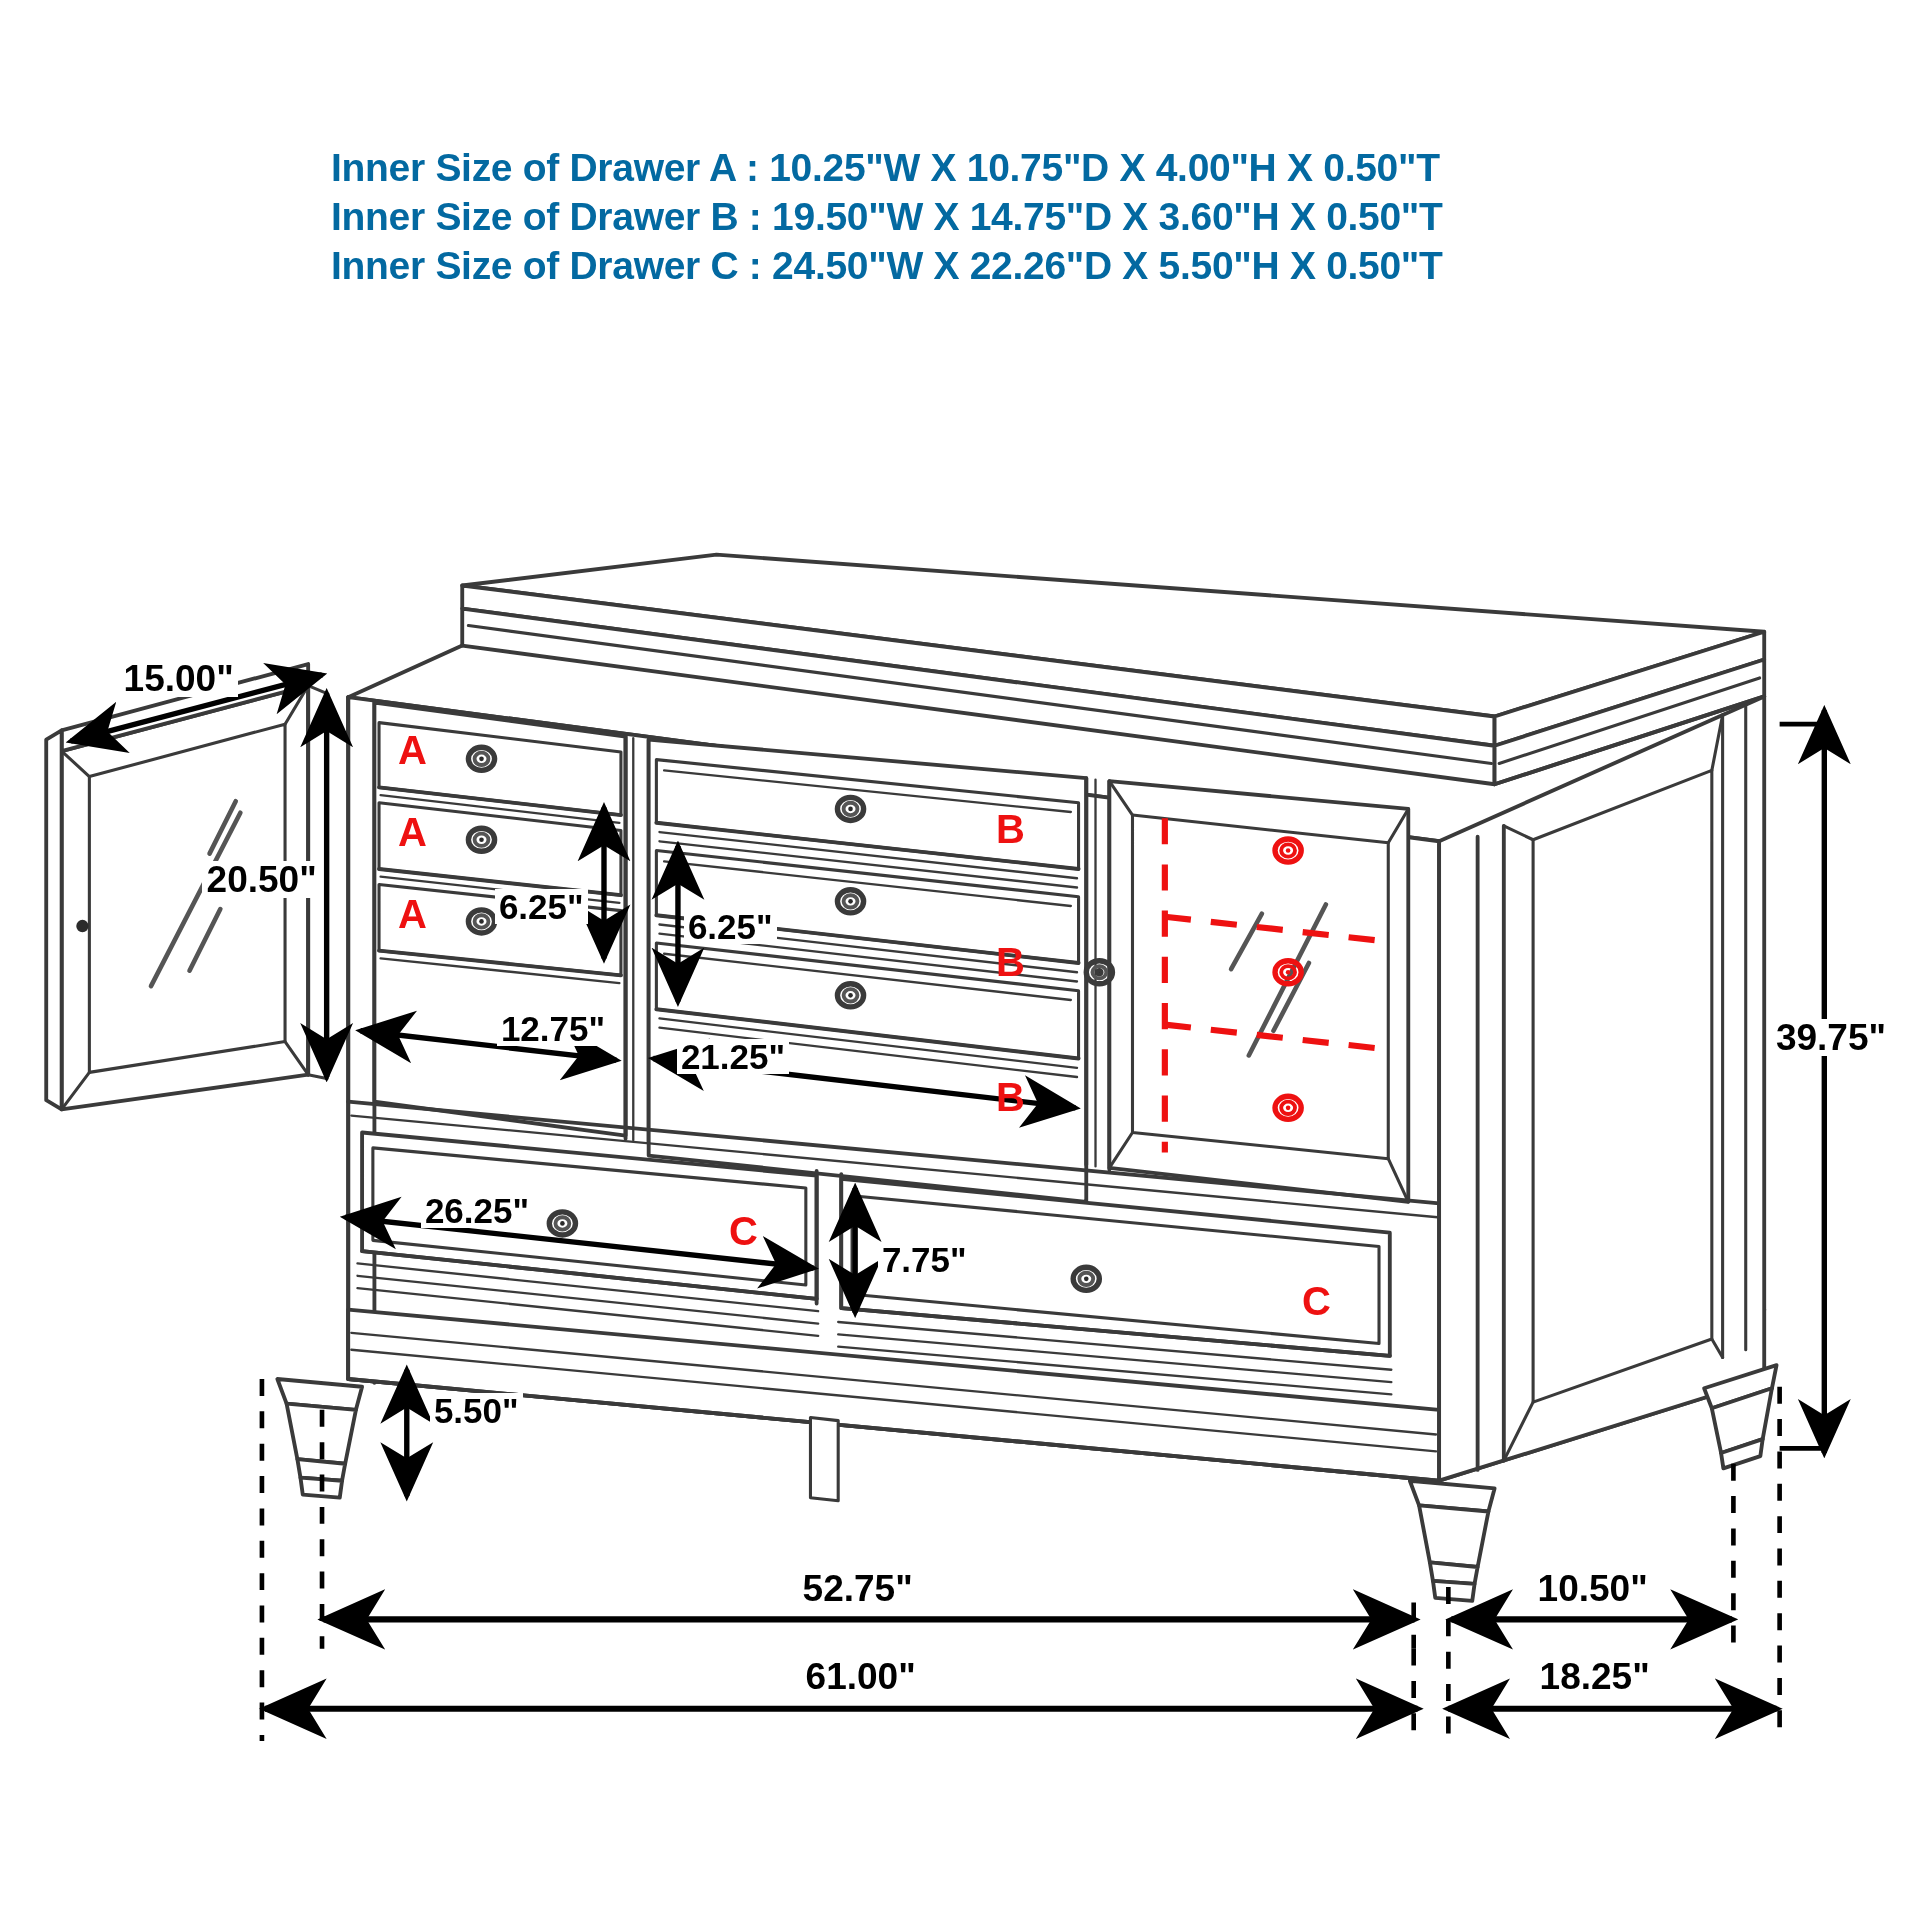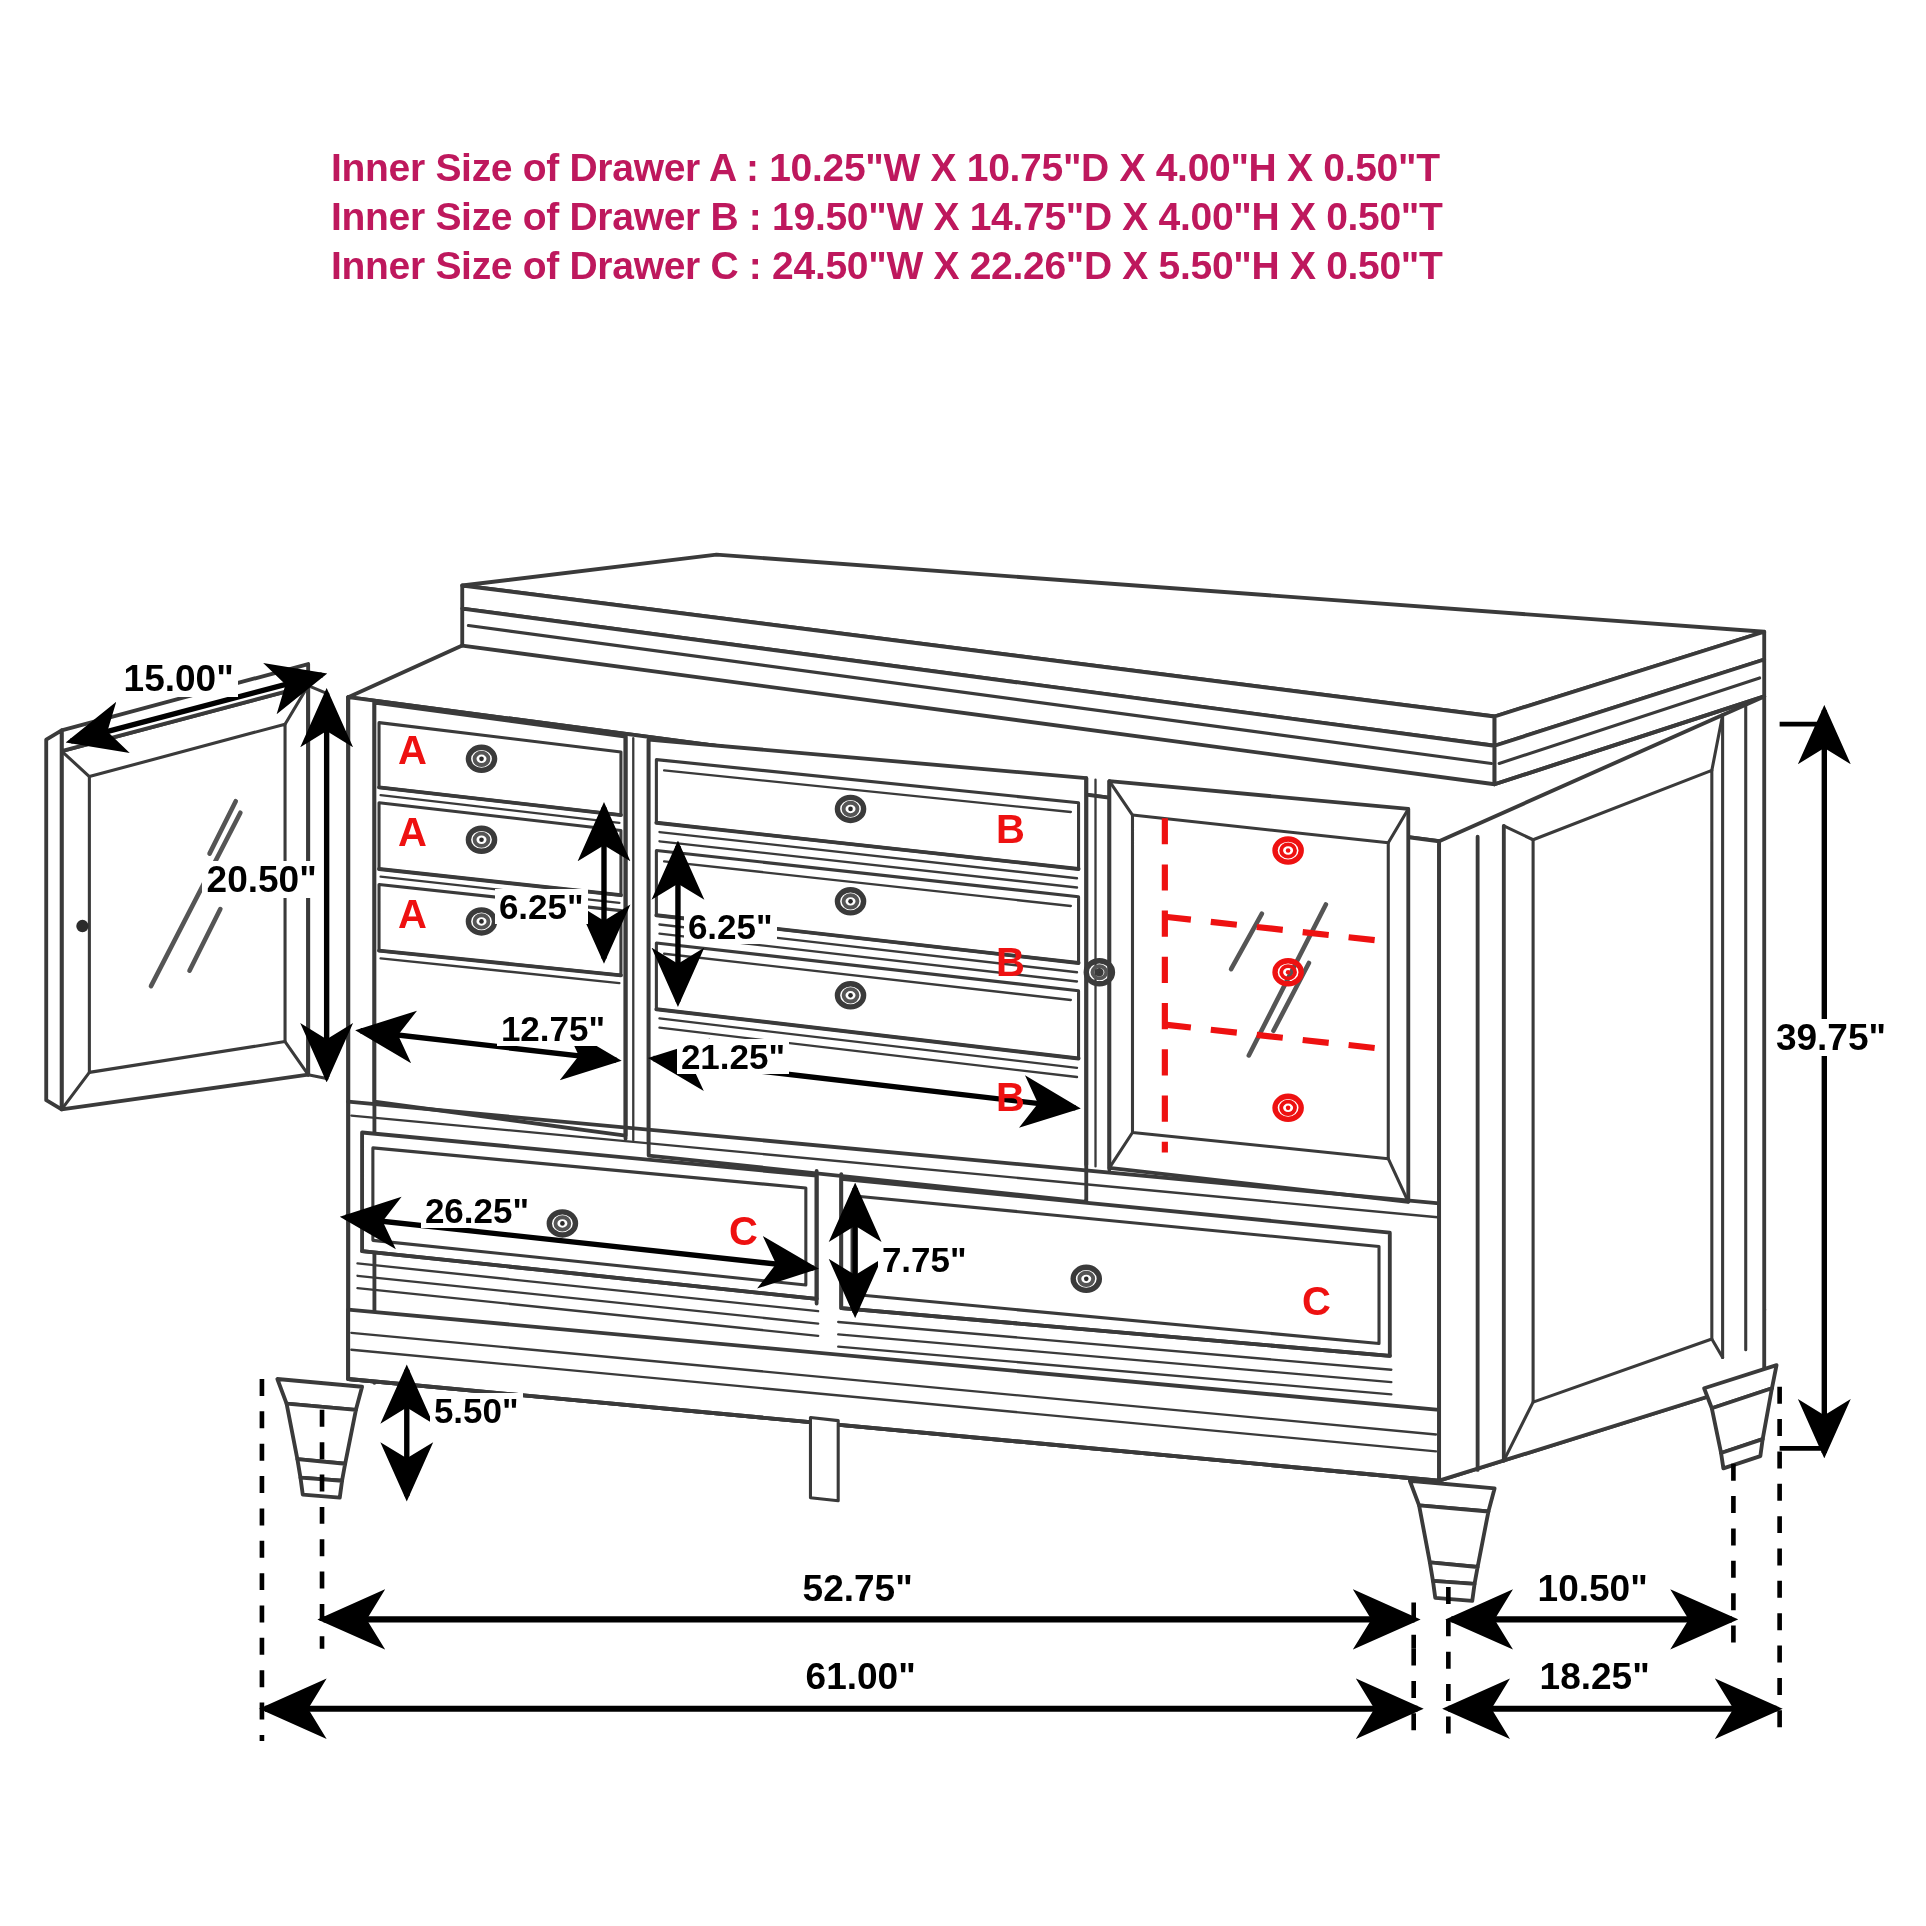--- a/index.html
+++ b/index.html
@@ -8,21 +8,21 @@
   #stage{position:relative;width:1926px;height:1926px;background:#fff;}
 
   
   #spec{position:absolute;left:331px;top:143px;width:1310px;}
   #spec .specline{
       font-family:"Liberation Sans", sans-serif;
       font-weight:bold;
       font-size:39px;
       line-height:49px;
       letter-spacing:-0.3px;
-      color:#be185d;
+      color:#0369a1;
       white-space:nowrap;
   }
 
   
   #draw{position:absolute;left:0;top:0;width:1926px;height:1926px;}
 
   
   .dim{position:absolute;
        font-family:"Liberation Sans", sans-serif;
        font-weight:bold;color:#000;white-space:nowrap;
@@ -31,21 +31,21 @@
        font-family:"Liberation Sans", sans-serif;
        font-weight:bold;color:#ee1111;white-space:nowrap;line-height:1;}
 </style>
 </head>
 <body>
 
 <div id="stage">
 
   <div id="spec">
     <div class="specline">Inner Size of Drawer A : 10.25"W X 10.75"D X 4.00"H X 0.50"T</div>
-    <div class="specline">Inner Size of Drawer B : 19.50"W X 14.75"D X 4.00"H X 0.50"T</div>
+    <div class="specline">Inner Size of Drawer B : 19.50"W X 14.75"D X 3.60"H X 0.50"T</div>
     <div class="specline">Inner Size of Drawer C : 24.50"W X 22.26"D X 5.50"H X 0.50"T</div>
   </div>
 
   <svg id="draw" viewBox="0 0 2500 2500">
     <defs>
       <marker id="ar" markerWidth="11" markerHeight="11" refX="10" refY="5.5" orient="auto" markerUnits="strokeWidth">
         <path d="M0,0.6 L11,5.5 L0,10.4 L3,5.5 Z" fill="#000"></path>
       </marker>
       <marker id="arS" markerWidth="11" markerHeight="11" refX="1" refY="5.5" orient="auto" markerUnits="strokeWidth">
         <path d="M11,0.6 L0,5.5 L11,10.4 L8,5.5 Z" fill="#000"></path>

